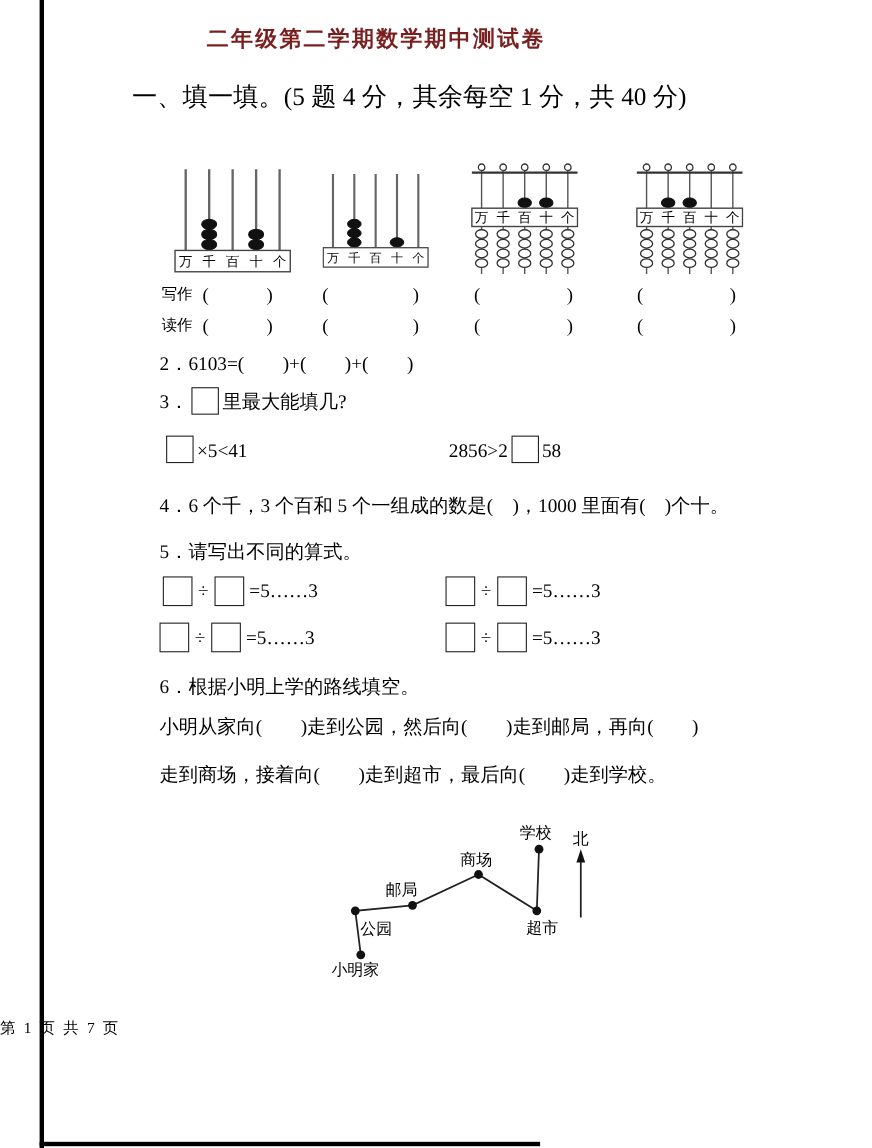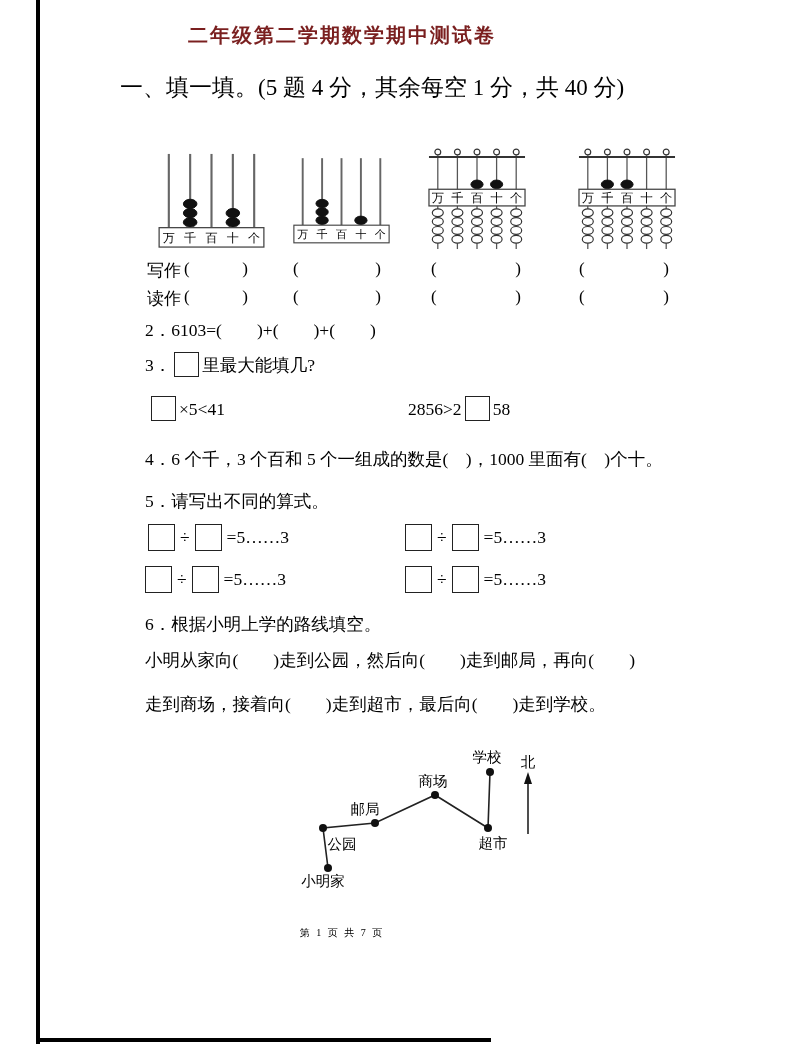--- a/index.html
+++ b/index.html
@@ -17,25 +17,25 @@
   .border-bottom { position:absolute; left:36px; top:1038px; width:455px; height:4px; background:#000; }
   .title {
     position:absolute; top:22px; left:0; width:100%;
     text-align:center; font-size:20px; font-weight:bold;
     color:#7a1f1f; letter-spacing:2px;
   }
   .section-heading { position:absolute; left:120px; top:72px; font-size:23px; }
   .qlabel { font-size:17.5px; }
   .pre { white-space:pre; }
   .blankp { position:absolute; display:flex; justify-content:space-between; font-size:17px; }
-  .rowlabel { position:absolute; font-size:17px; }
+  .rowlabel { position:absolute; font-size:14px; }
   .sq25 { display:inline-block; width:25px; height:25px; border:1.6px solid #222; vertical-align:-6px; margin:0 3px; background:#fff; }
   .eq { position:absolute; display:flex; align-items:center; gap:5px; font-size:17.5px; }
   .sq27 { display:inline-block; width:27px; height:27px; border:1.6px solid #222; background:#fff; }
-  .footer { position:absolute; top:926px; left:0; width:100%; text-align:center; font-size:10px; letter-spacing:2px; }
+  .footer { position:absolute; top:926px; left:0; width:100%; text-align:left; font-size:14px; letter-spacing:2px; }
   
   svg text { font-family:inherit; fill:#000; }
   .plabel { font-size:12.5px; text-anchor:middle; }
   .rod { stroke:#555; stroke-width:1.3; }
   .rod2 { stroke:#666; stroke-width:2.2; }
   .rail { stroke:#333; stroke-width:2; }
   .ring { fill:#fff; stroke:#333; stroke-width:1.2; }
   .fillb { fill:#111; stroke:#111; }
   .lbox { fill:#fff; stroke:#444; stroke-width:1.3; }
   .route { fill:none; stroke:#222; stroke-width:1.6; }

